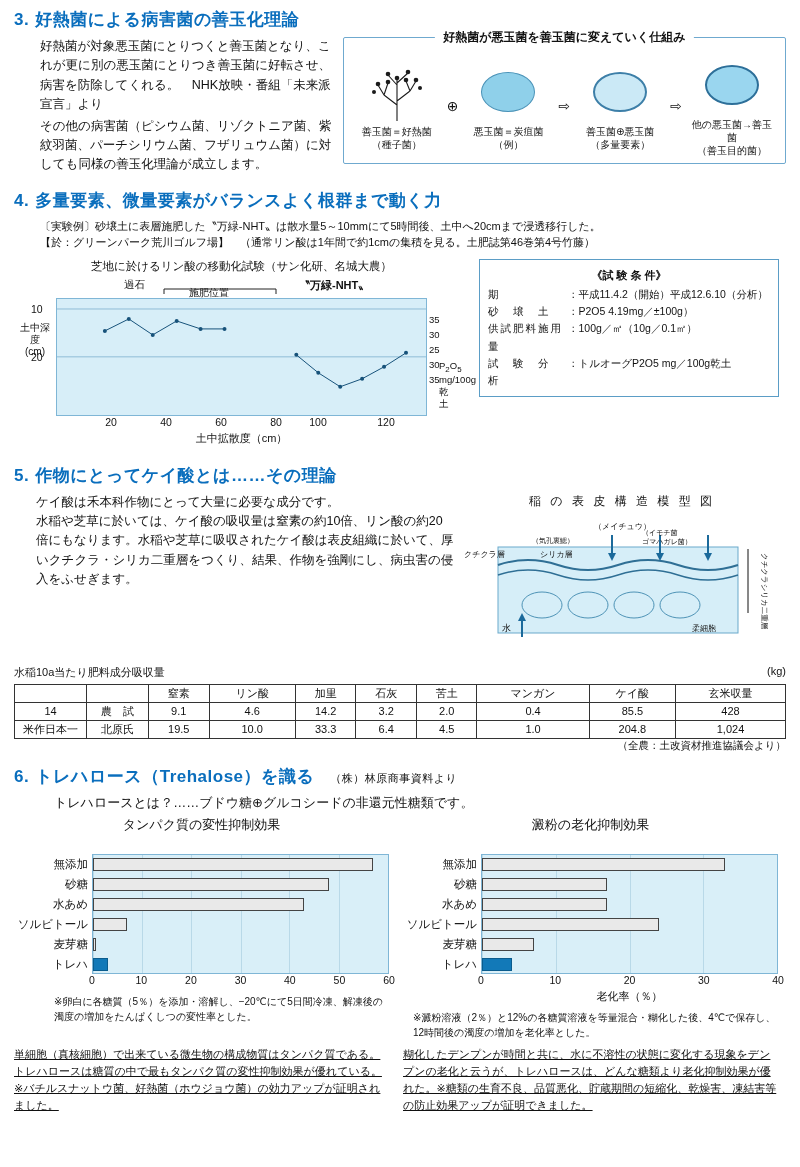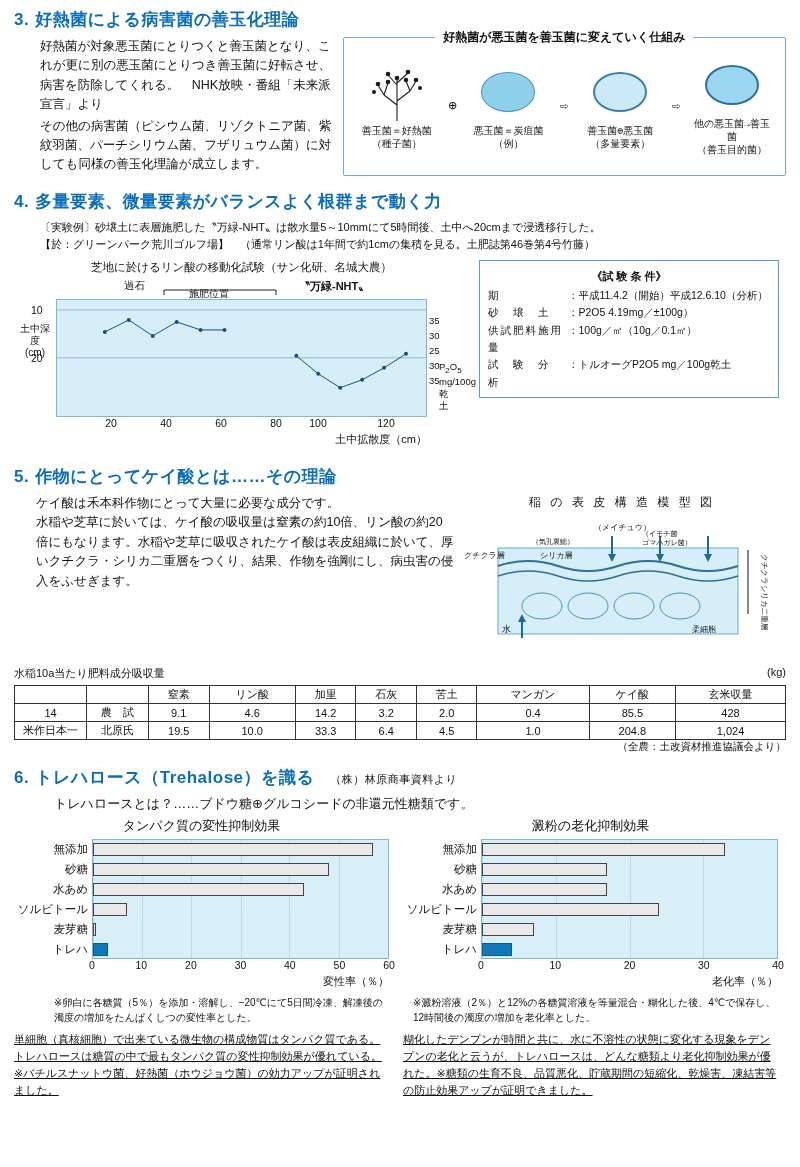--- a/index.html
+++ b/index.html
@@ -24,21 +24,21 @@
   h2.sec .num { margin-right: 6px; }
 
   .body-text { font-size: 12.5px; line-height: 1.55; color:#111; }
   .small { font-size: 11px; line-height:1.5; }
 
   
   .sec3 { display:flex; gap:10px; align-items:flex-start; }
   .sec3-left { width: 330px; padding-left: 26px; }
   .sec3-right {
     width: 460px; border:1px solid #6fa9cf; background:#fff;
-    position: relative; padding: 14px 6px 18px 6px; border-radius:2px;font-family:Liberation Mono, monospace;
+    position: relative; padding: 14px 6px 6px 6px; border-radius:2px;
   }
   .legend-title {
     position:absolute; top:-9px; left:50%; transform:translateX(-50%);
     background:#fff; padding:0 8px; font-size:12px; font-weight:bold; color:#111;
     white-space:nowrap;
   }
   .flowrow { display:flex; align-items:center; justify-content:space-between; padding:2px 4px 0 4px; }
   .flowcell { text-align:center; width: 86px; }
   .flowop { font-size:14px; color:#111; padding:0 2px; align-self:center; }
   .cell-caption { font-size:10px; line-height:1.3; margin-top:2px; }
@@ -71,30 +71,30 @@
   .fig5 { position:relative; height:150px; }
   table.nutri { border-collapse:collapse; width:100%; font-size:11px; margin-top:4px; }
   table.nutri th, table.nutri td { border:1px solid #333; text-align:center; padding:1px 2px; }
   table.nutri th { font-weight:normal; }
   .tbl-cap { font-size:11px; }
   .tbl-note { text-align:right; font-size:10.5px; }
 
   
   .charts6 { display:flex; gap:14px; margin-top:4px; }
   .chart6 { width:375px; }
-  .chart6-title { text-align:center; font-size:13px; margin-bottom:4px; }
+  .chart6-title { text-align:center; font-size:13px; margin-bottom:20px; }
   .bars-area { position:relative; background:#d9eff8; border:1px solid #7fb6d6; }
   .barrow { position:relative; height:20px; }
   .bar { position:absolute; left:0; top:3px; height:13px; background:#e9e9e9; border:1px solid #444; }
   .bar.hl { background:#1279b8; border-color:#0b5c8d; }
   .axis-labels { position:relative; height:14px; font-size:10.5px; }
   .axis-labels span { position:absolute; transform:translateX(-50%); }
   .ylabels { width:78px; }
   .ylabels div { height:20px; line-height:20px; text-align:right; font-size:11.5px; padding-right:4px; }
-  .axis-title { text-align:right; font-size:11px; margin-top:1px; }
+  .axis-title { text-align:center; font-size:11px; margin-top:1px; }
   .note6 { font-size:10px; line-height:1.5; margin-top:6px; }
   .foot6 { display:flex; gap:14px; margin-top:6px;text-decoration:underline; }
   .foot6 > div { width:375px; font-size:11px; line-height:1.55; }
   .gridline { position:absolute; top:0; bottom:0; width:1px; background:#b9d9e8; }
 </style>
 </head>
 <body>
 
 <div class="page">
 
@@ -411,21 +411,20 @@
           </div>
           <div class="axis-labels">
             <span style="left:0%;">0</span>
             <span style="left:16.6%;">10</span>
             <span style="left:33.3%;">20</span>
             <span style="left:50%;">30</span>
             <span style="left:66.6%;">40</span>
             <span style="left:83.3%;">50</span>
             <span style="left:100%;">60</span>
           </div>
-          <div class="axis-title">変性率（％）</div>
         </div>
       </div>
       <div class="note6" style="padding-left:40px;">※卵白に各糖質（5％）を添加・溶解し、−20℃にて5日間冷凍、解凍後の濁度の増加をたんぱくしつの変性率とした。</div>
     </div>
 
     <div class="chart6">
       <div class="chart6-title">澱粉の老化抑制効果</div>
       <div style="display:flex;">
         <div class="ylabels">
           <div>無添加</div>

